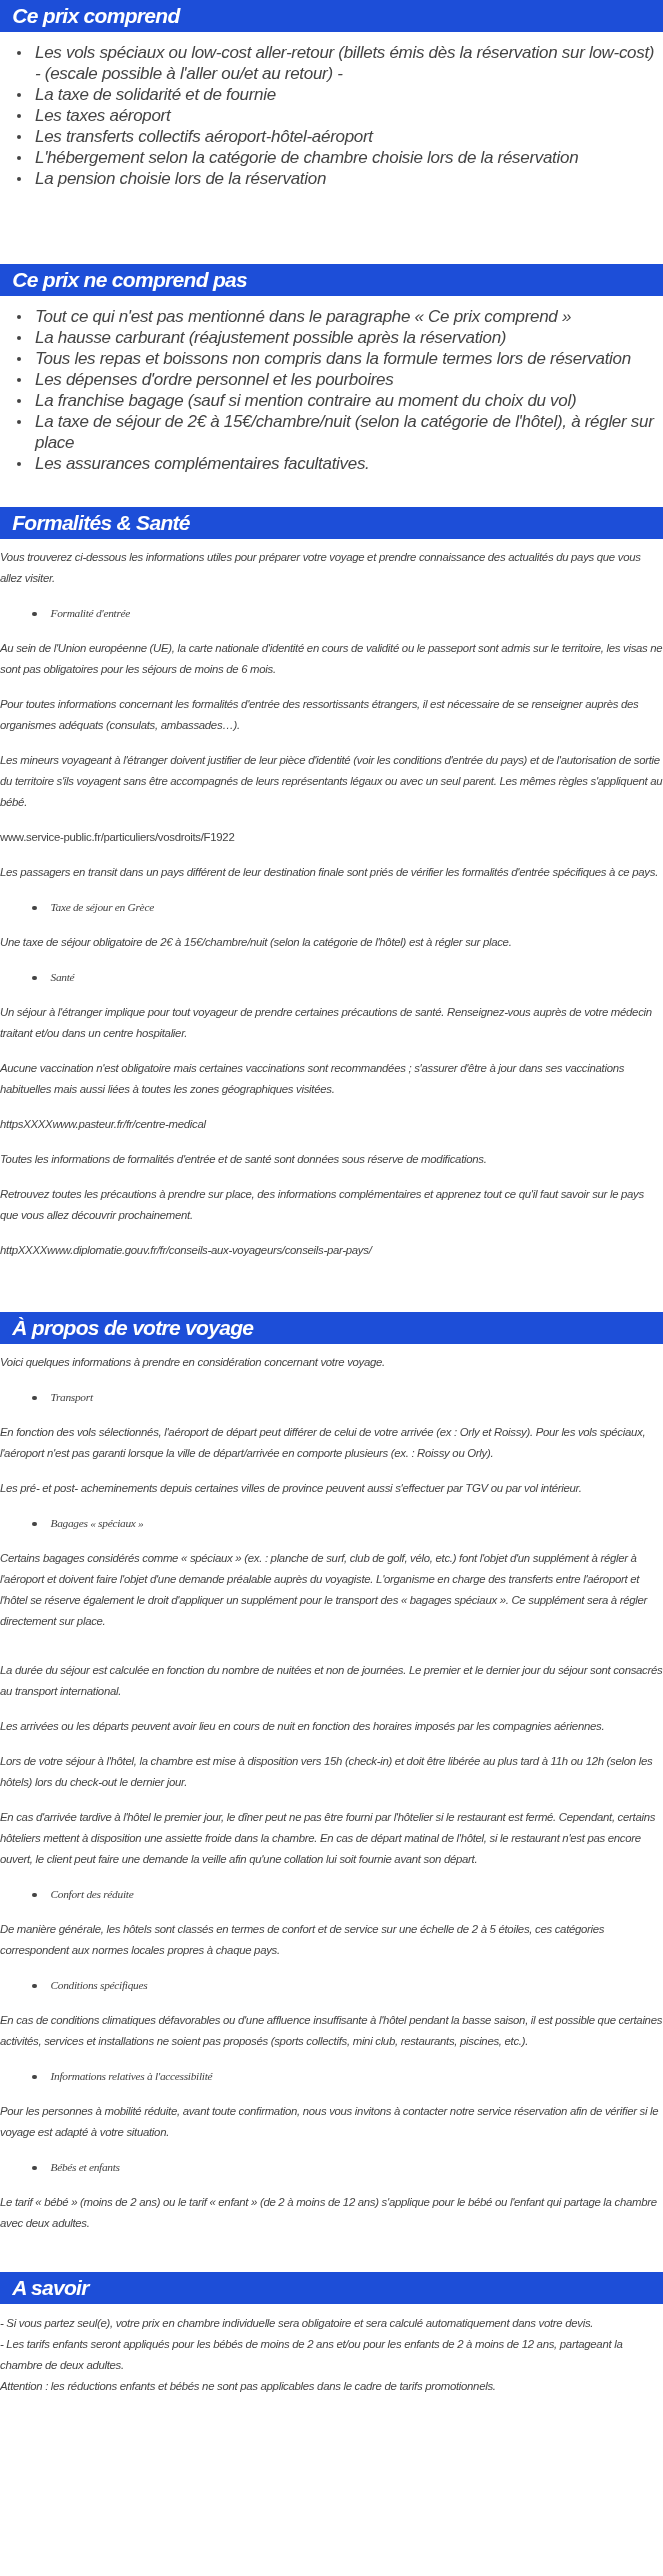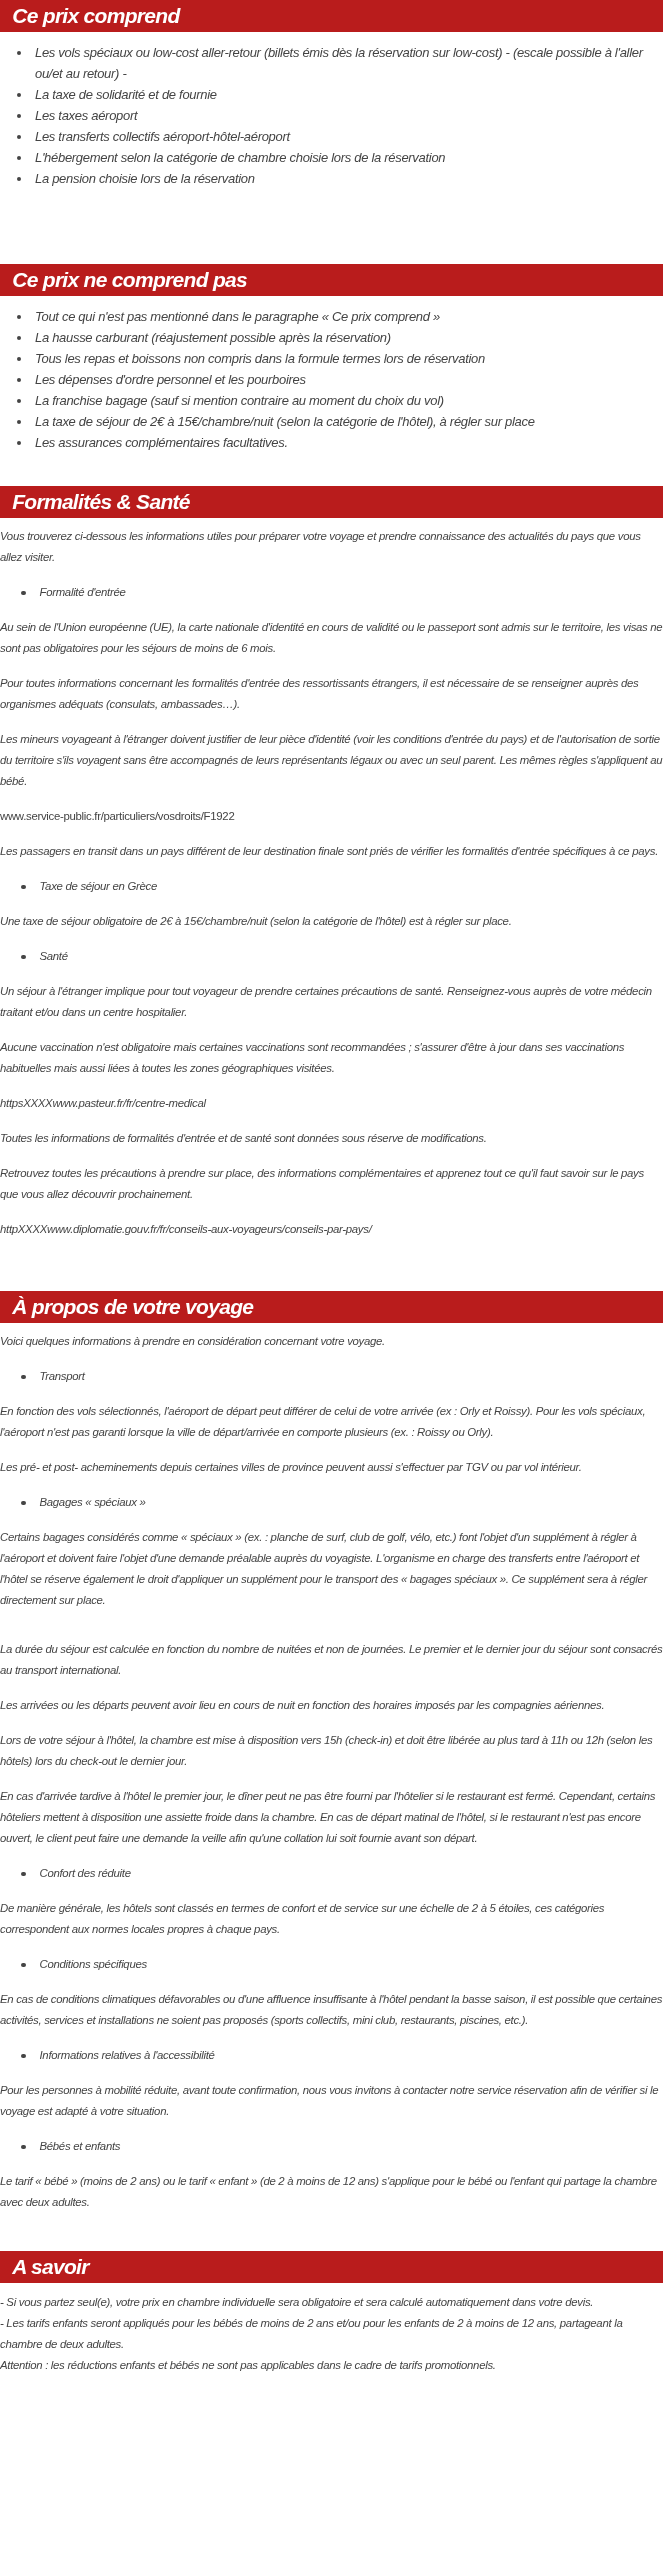--- a/index.html
+++ b/index.html
@@ -6,39 +6,39 @@
       margin: 0;
       padding: 0;
       background: #ffffff;
     }
     body {
       width: 663px;
       font-family: "Liberation Sans", sans-serif;
       color: #444444;
     }
     .section-header {
-      background: #b91c1c;
+      background: #1d4ed8;
       color: #ffffff;
       height: 31.5px;
       line-height: 31.5px;
       padding-left: 12.2px;
       font-size: 21px;
       font-style: italic;
       font-weight: bold;
       letter-spacing: -0.7px;
       font-family: "Liberation Sans", sans-serif;
     }
     .bullet-list {
       list-style: none;
       margin: 0;
       padding: 0 0 0 24.5px;
     }
     .bullet-list li {
       position: relative;
-      font-size: 13px;
+      font-size: 17px;
       font-style: italic;
       line-height: 21px;
       padding-left: 10.5px;
       letter-spacing: -0.3px;
       color: #444444;
     }
     .bullet-list li::before {
       content: "";
       position: absolute;
       left: -7.9px;
@@ -52,21 +52,22 @@
       font-size: 11.4px;
       font-style: italic;
       line-height: 21px;
       margin: 0;
       letter-spacing: -0.3px;
       color: #444444;
     }
     .sub-item {
       list-style: none;
       margin: 0;
-      padding: 0 0 0 29px;
+      padding: 0 0 0 40px;
+      font-family: Liberation Serif, serif;
     }
     .sub-item li {
       position: relative;
       font-size: 11.4px;
       font-style: italic;
       line-height: 21px;
       padding-left: 10.5px;
       letter-spacing: -0.3px;
     }
     .sub-item li::before {

